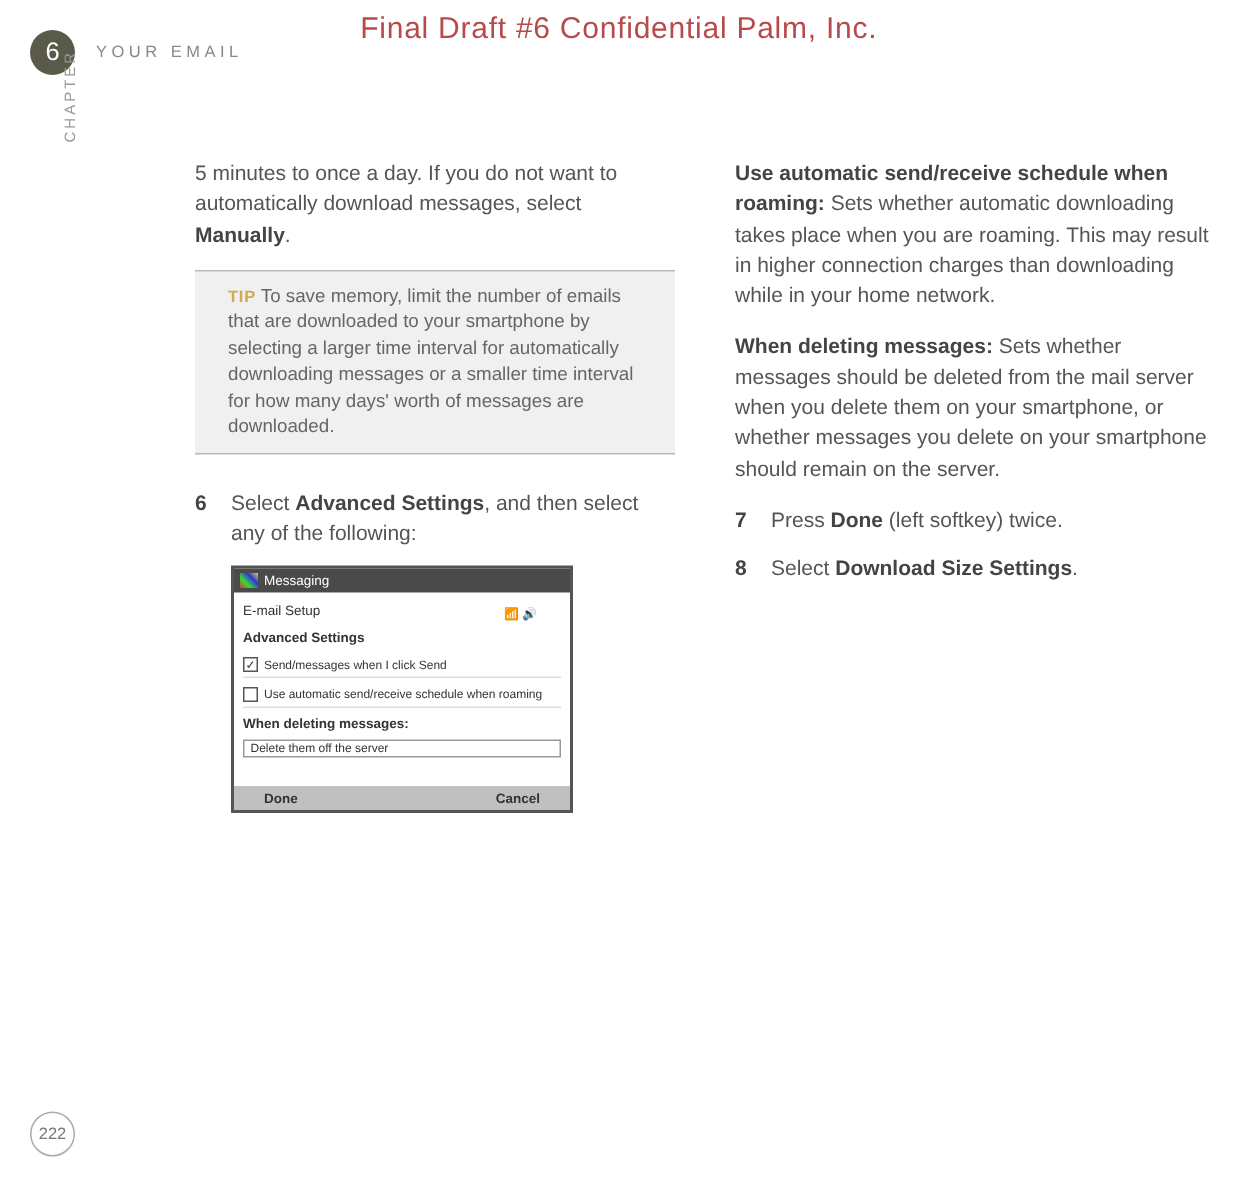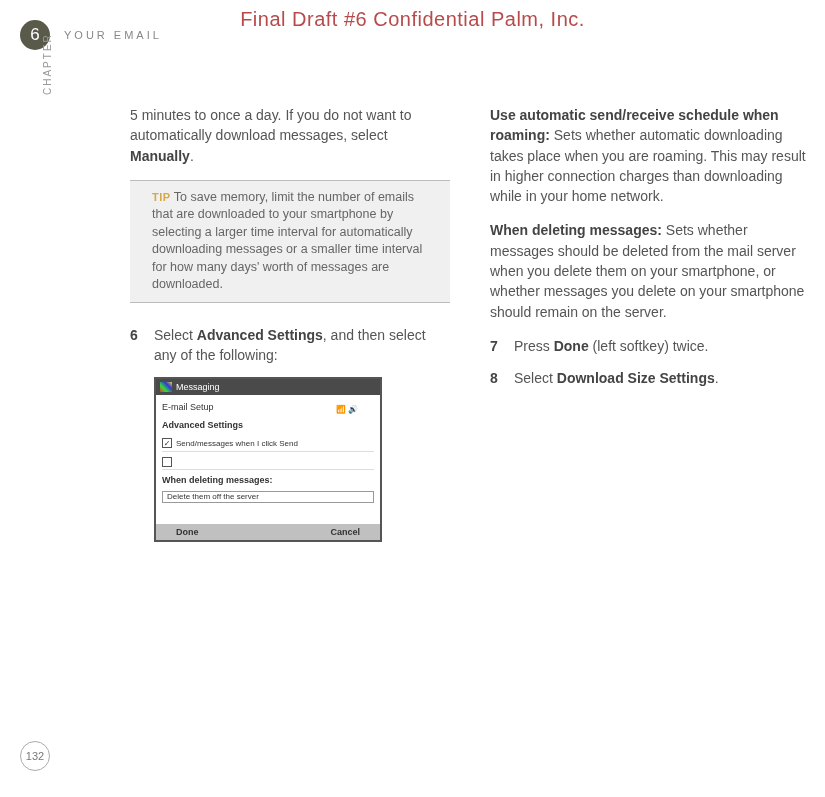--- a/index.html
+++ b/index.html
@@ -194,20 +194,21 @@
       </div>
       <div class="ss-body">
         <div style="font-size:9px;">E-mail Setup</div>
         <div class="ss-heading">Advanced Settings</div>
         <div class="ss-row">
           <span class="ss-check">✓</span>
           <span>Send/messages when I click Send</span>
         </div>
         <div class="ss-row">
           <span class="ss-check"></span>
+          <span>Use automatic send/receive schedule when roaming</span>
         </div>
         <div class="ss-heading">When deleting messages:</div>
         <div class="ss-dropdown">Delete them off the server</div>
       </div>
       <div class="ss-softkeys">
         <span>Done</span>
         <span>Cancel</span>
       </div>
     </div>
   </div>
@@ -228,14 +229,14 @@
     <div class="step">
       <div class="step-num">8</div>
       <div class="step-text">
         <span>Select </span><span class="bold">Download Size Settings</span><span>.</span>
       </div>
     </div>
   </div>
 </div>
 
 <div class="footer">
-  <div class="page-badge">132</div>
+  <div class="page-badge">222</div>
 </div>
 
 </body></html>

